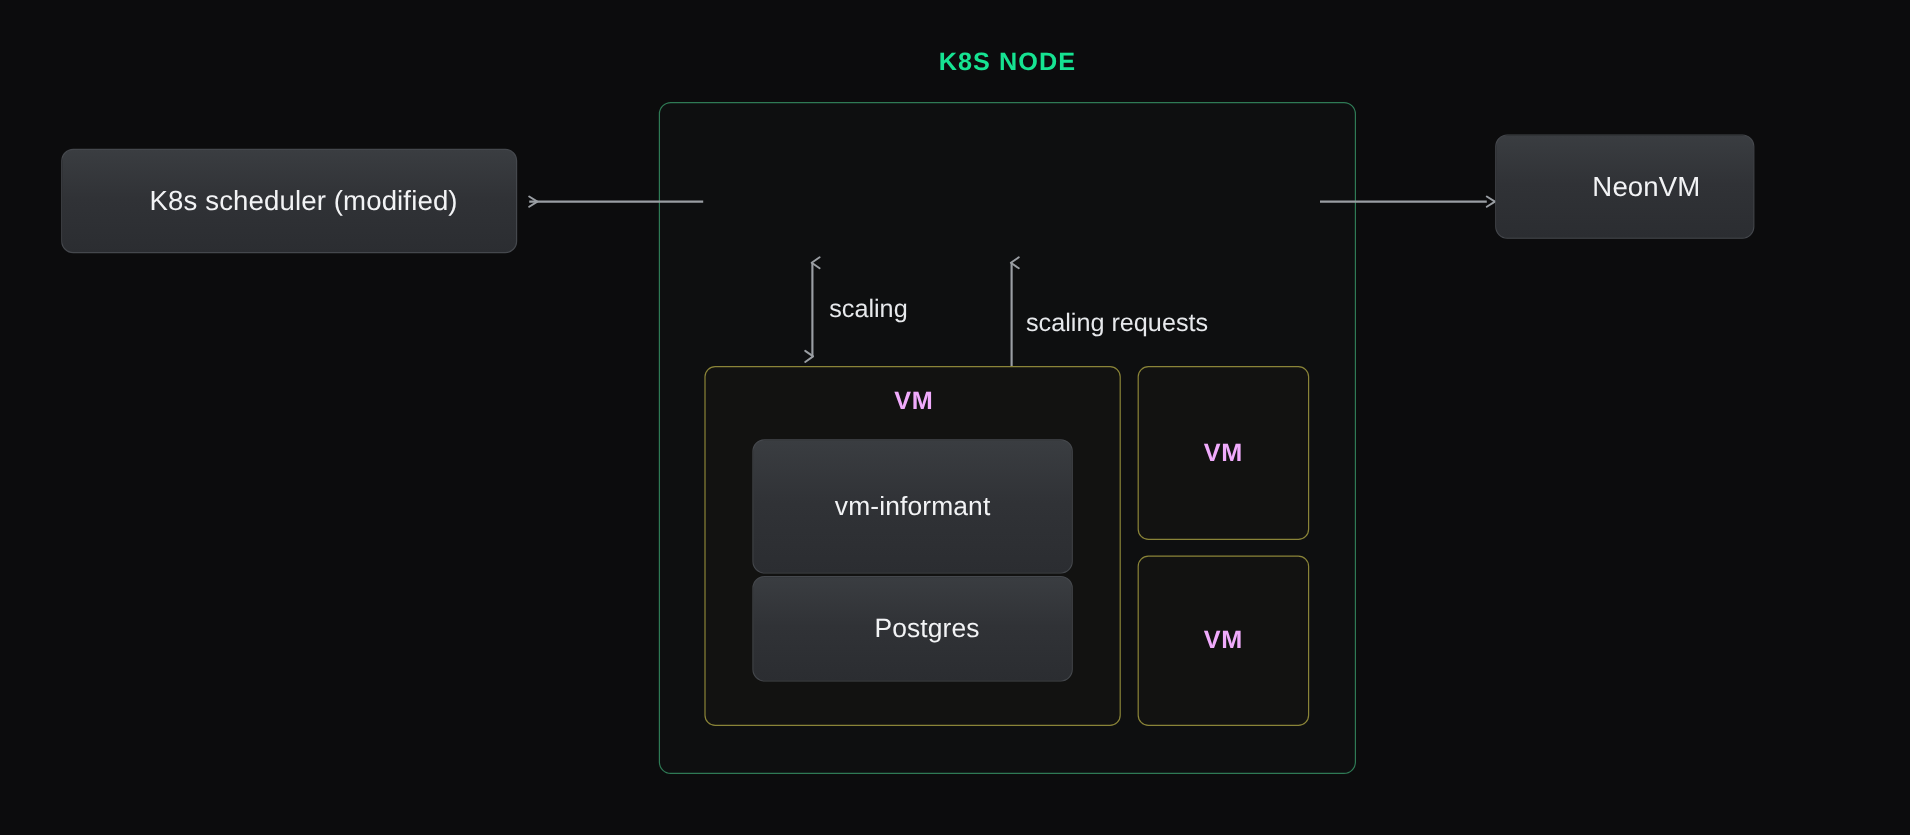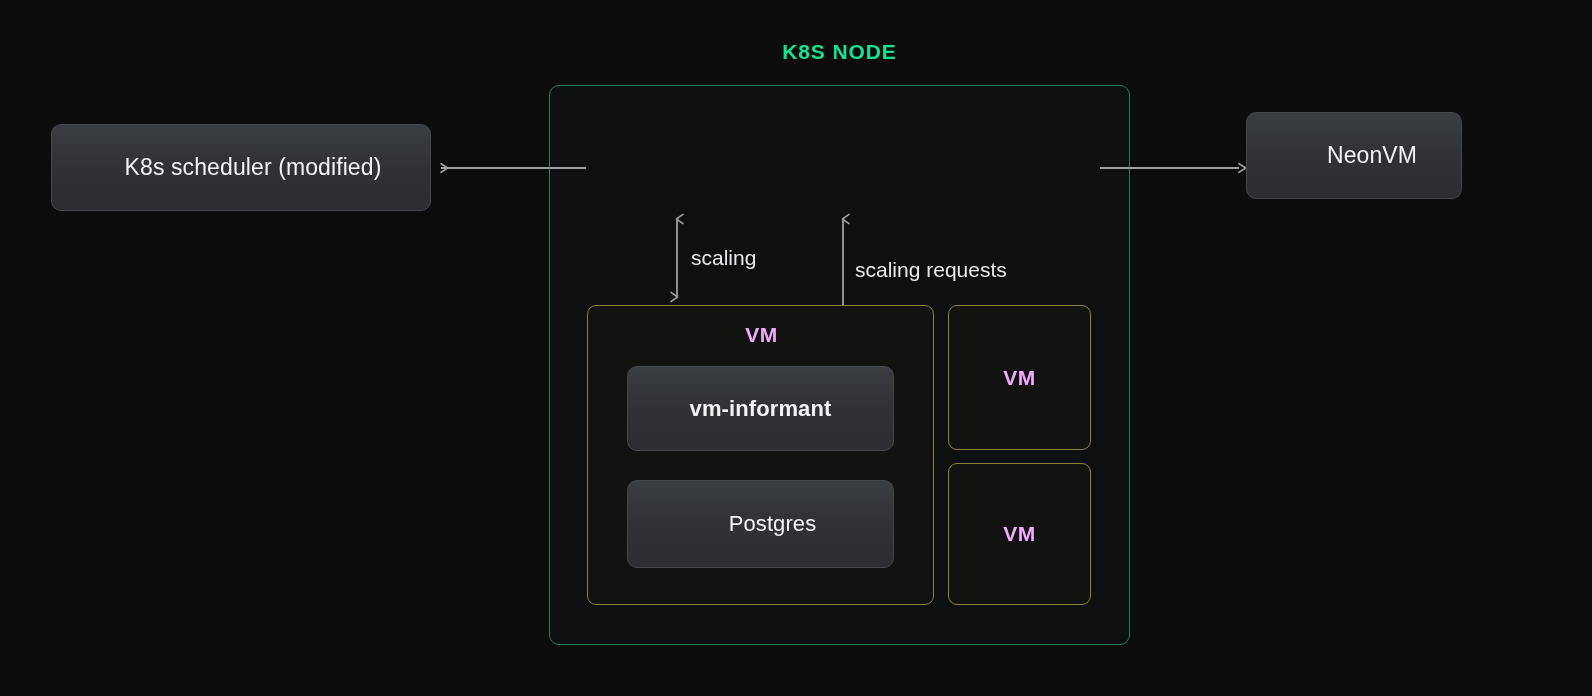--- a/index.html
+++ b/index.html
@@ -97,21 +97,21 @@
   .vm-small-label {
     position: absolute;
     left: 0;
     top: 50%;
     transform: translateY(-50%);
     width: 100%;
     text-align: center;
   }
 
   
-  #vm-informant-box { left: 627px; top: 366px; width: 267px; height: 85px; font-size: 22px; font-weight: bold; }
+  #vm-informant-box { left: 627px; top: 366px; width: 267px; height: 112px; font-size: 22px; }
   #postgres-box     { left: 627px; top: 480px; width: 267px; height: 88px; font-size: 22px; padding-left: 24px; }
 
   
   .edge-label {
     position: absolute;
     color: #e7e9ec;
     font-size: 21px;
     white-space: nowrap;
   }
   #metrics-label          { left: 691px; top: 246px; }

